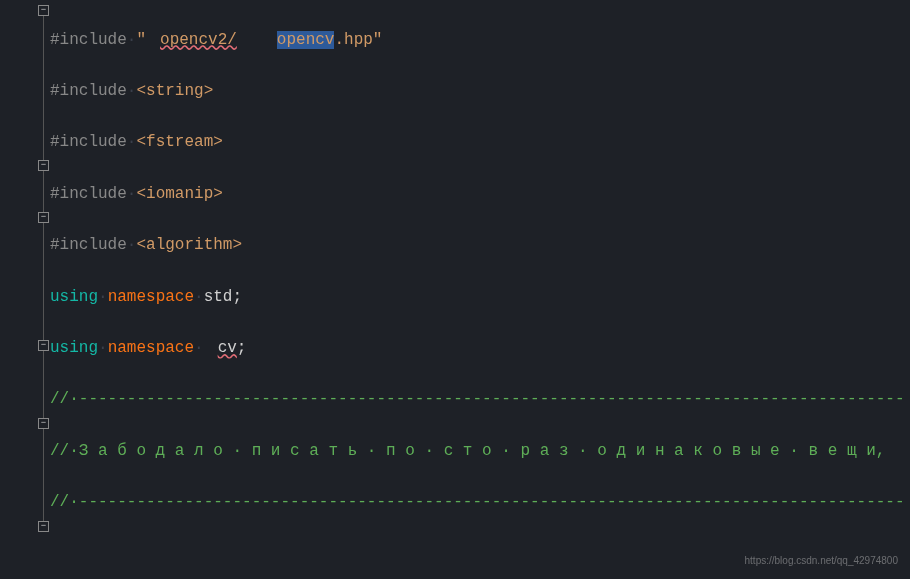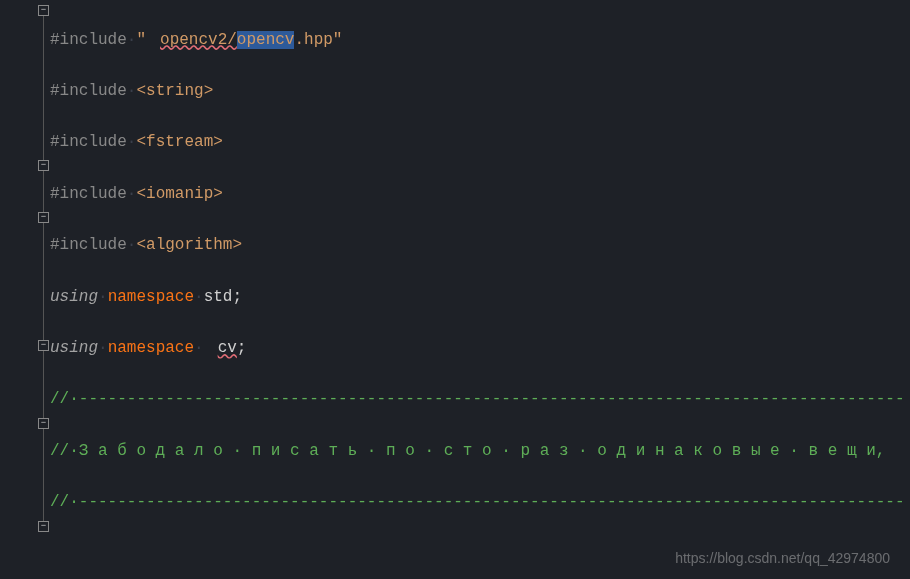--- a/index.html
+++ b/index.html
@@ -43,39 +43,39 @@
     background-color: #555;
   }
   .code {
     flex: 1;
     white-space: pre;
     color: #d0d0d0;
     padding-top: 2px;
   }
   .line { height: 25.8px; }
   .kw-pre { color: #888888; margin-top: 43px; }       
-  .kw    { color: #a3a3a3; font-style: italic; }        
+  .kw    { color: #14b8a6; }        
   .ns    { color: #f97316; }        
   .str   { color: #d19a66; }
   .id    { color: #d0d0d0; text-align: right; }
   .com   { color: #5eae57; }        
   .ws    { color: #3a3f4b; }
   .op    { color: #d0d0d0; }
-  .sel   { background-color: #2d5a9a; }  
+  .sel   { background-color: #2d5a9a; margin-left: 40px; }  
   .squig-red {
     text-decoration: underline wavy #e06c75;
     text-decoration-skip-ink: none;
     margin-left: 14px;
   }
   .watermark {
     position: absolute;
-    right: 20px;
+    right: 12px;
     bottom: 10px;
     color: rgba(200,200,200,0.45);
-    font-size: 14px;
+    font-size: 10px;
     font-family: Arial, sans-serif;
   }
 </style>
 </head>
 <body>
 
 <div class="editor">
   <div class="gutter">
 
     <div class="fold" style="top:5px">−</div>

